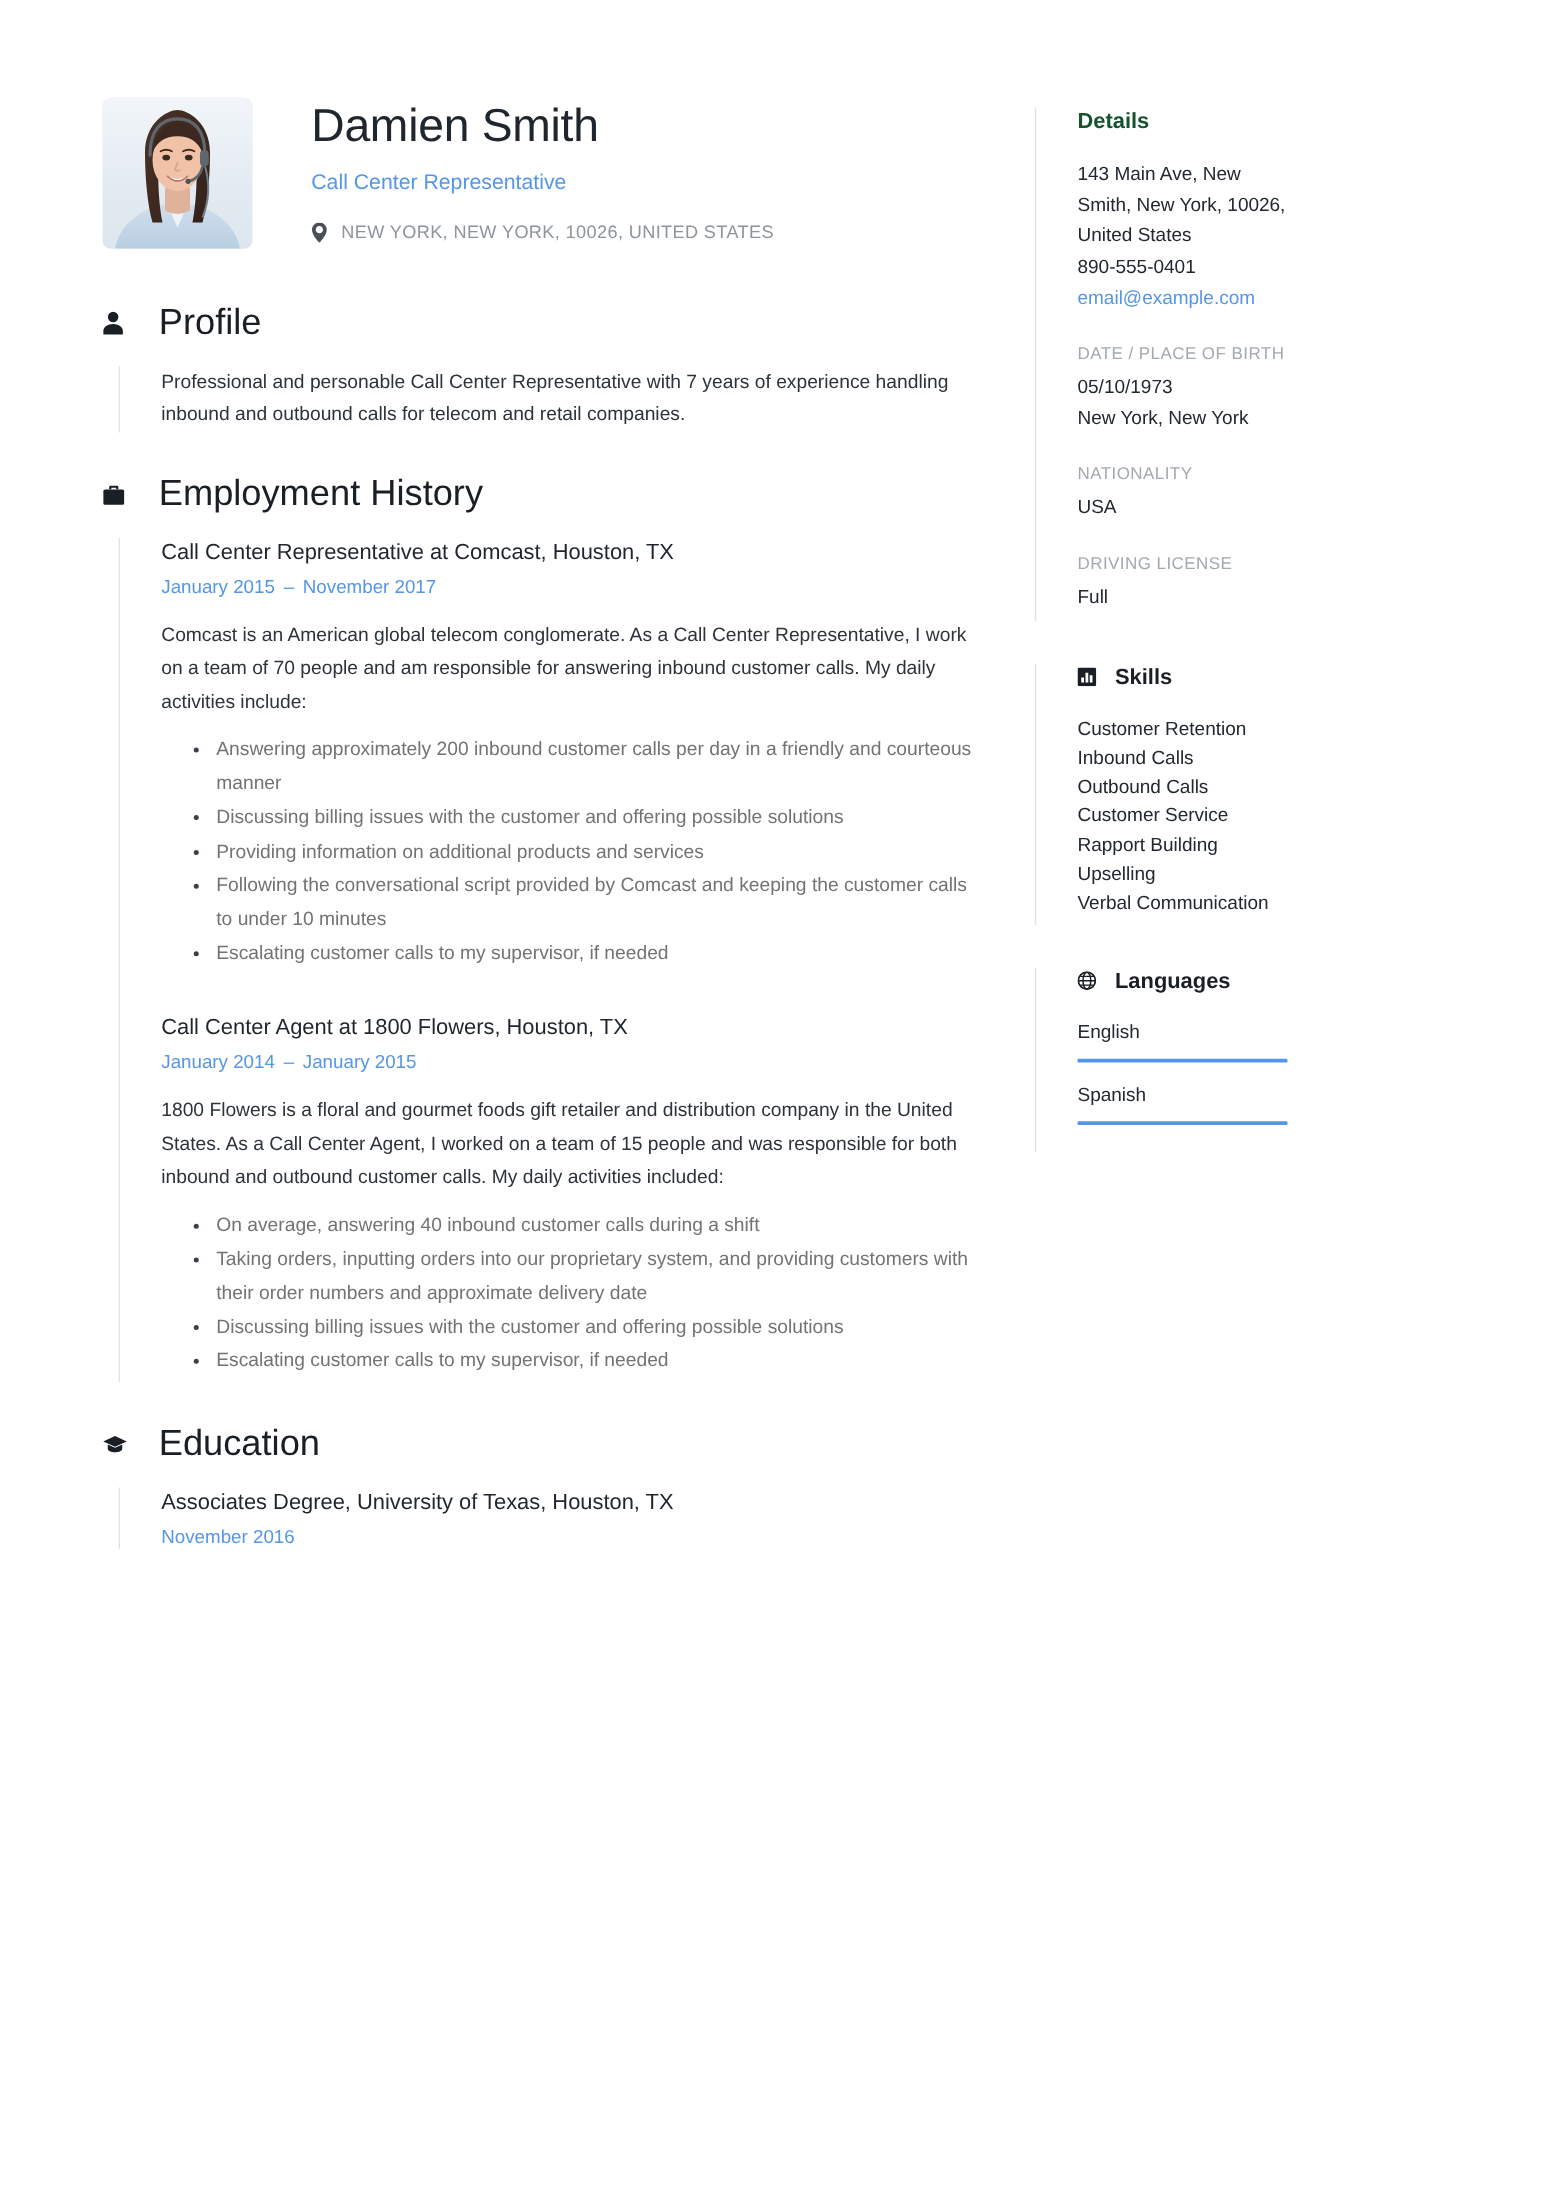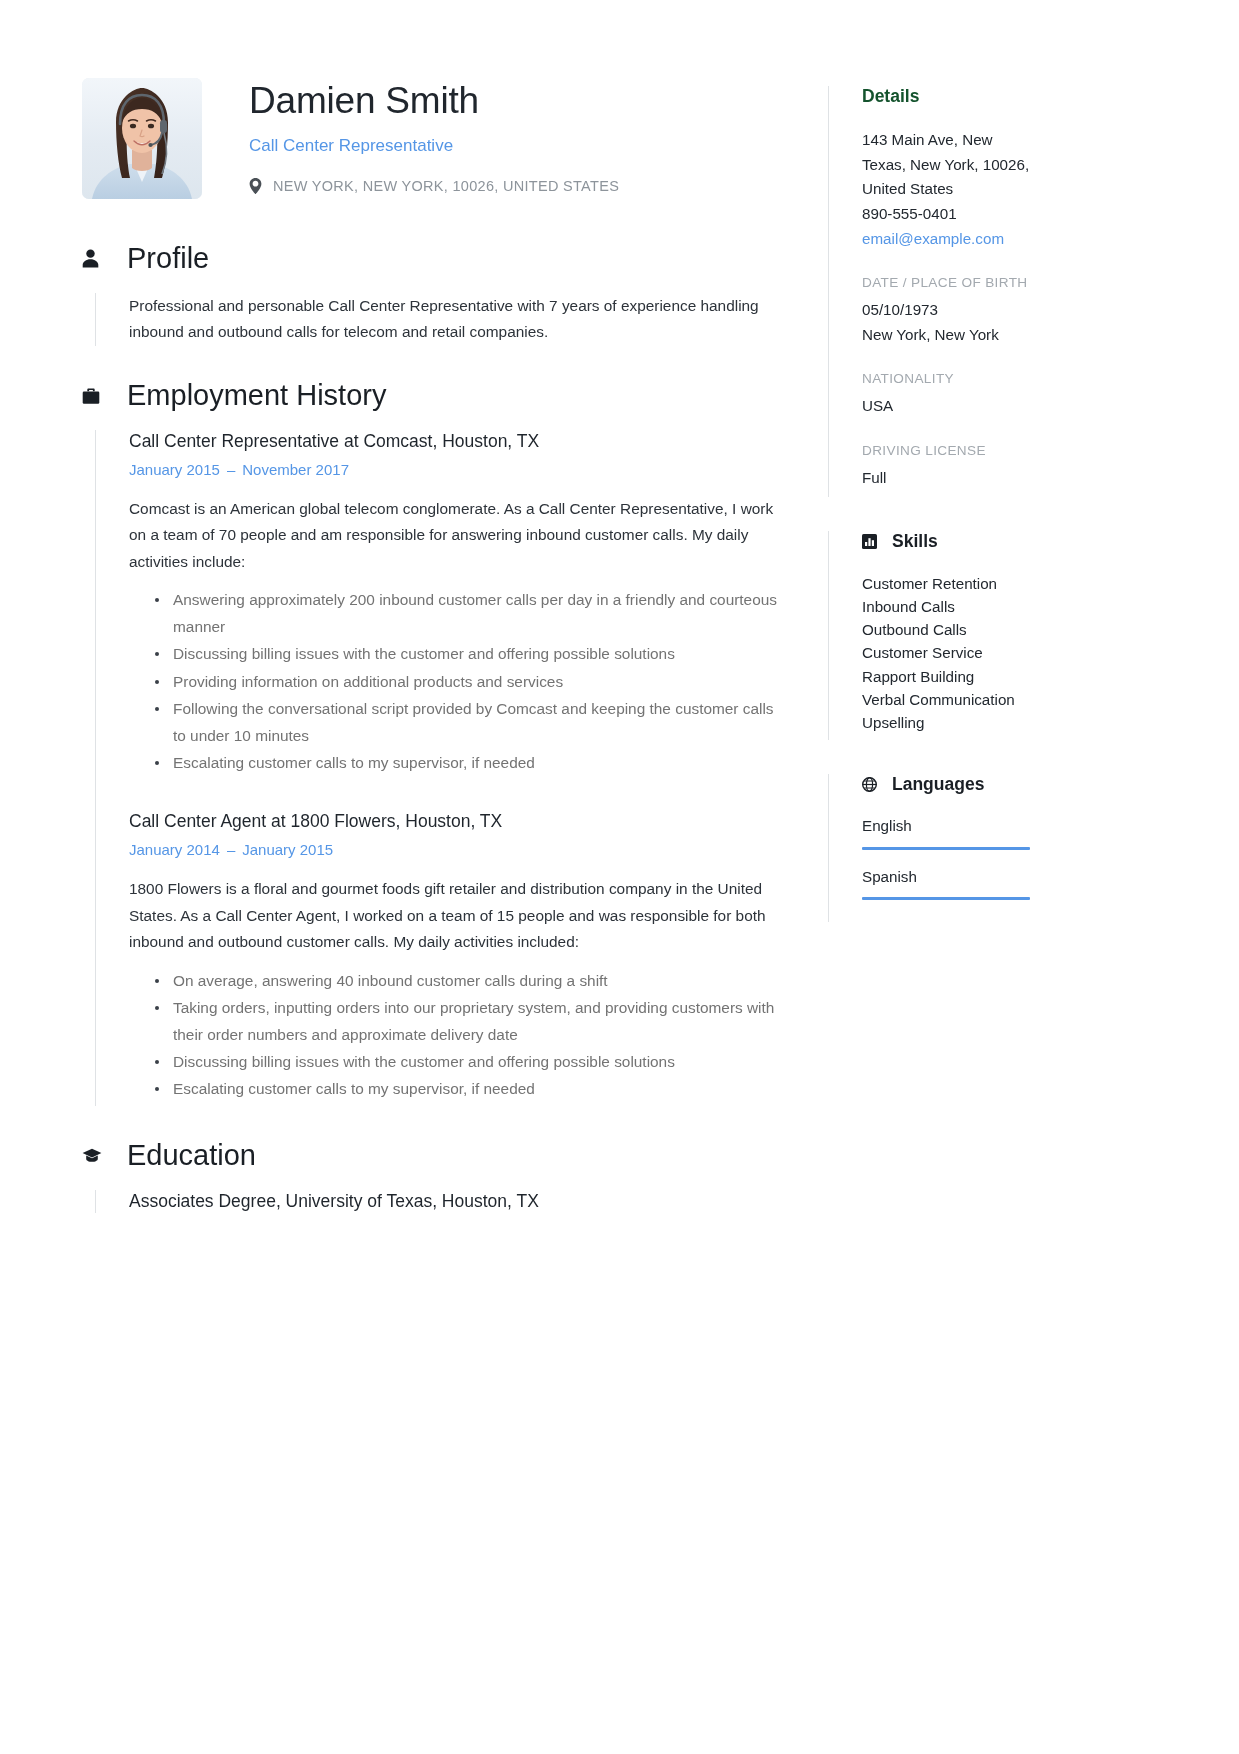--- a/index.html
+++ b/index.html
@@ -393,33 +393,34 @@
             <svg width="20" height="15" viewBox="0 0 20 15" aria-hidden="true">
               <path d="M10 0.8 0.6 5.1 10 9.4 19.4 5.1z" fill="currentColor"></path>
               <path d="M4.2 7.6v3.3c0 1.6 2.6 2.9 5.8 2.9s5.8-1.3 5.8-2.9V7.6L10 10.2z" fill="currentColor"></path>
             </svg>
           </span>
           <h2 class="section-title">Education</h2>
         </div>
         <div class="indent">
           <div>
             <div class="edu-heading">Associates Degree, University of Texas, Houston, TX</div>
+            <div class="edu-date">November 2016</div>
           </div>
         </div>
       </div>
 
     </div>
 
     <div class="side-col">
 
       <div class="side-block">
         <div class="side-title">Details</div>
 
         <div class="side-line">143 Main Ave, New</div>
-        <div class="side-line">Texas, New York, 10026,</div>
+        <div class="side-line">Smith, New York, 10026,</div>
         <div class="side-line">United States</div>
         <div class="side-line">890-555-0401</div>
         <div class="side-line link">email@example.com</div>
 
         <div class="side-label">DATE / PLACE OF BIRTH</div>
         <div class="side-line">05/10/1973</div>
         <div class="side-line">New York, New York</div>
 
         <div class="side-label">NATIONALITY</div>
         <div class="side-line">USA</div>
@@ -438,22 +439,22 @@
               <rect x="9.8" y="6.2" width="2.2" height="5.8" fill="#ffffff"></rect>
             </svg>
           </span>
           <span class="txt">Skills</span>
         </div>
         <div class="skill-line">Customer Retention</div>
         <div class="skill-line">Inbound Calls</div>
         <div class="skill-line">Outbound Calls</div>
         <div class="skill-line">Customer Service</div>
         <div class="skill-line">Rapport Building</div>
+        <div class="skill-line">Upselling</div>
         <div class="skill-line">Verbal Communication</div>
-        <div class="skill-line">Upselling</div>
       </div>
 
       <div class="side-block spaced">
         <div class="side-title-row">
           <span class="ico">
             <svg width="15" height="15" viewBox="0 0 15 15" aria-hidden="true">
               <circle cx="7.5" cy="7.5" r="6.8" fill="none" stroke="currentColor" stroke-width="1.4"></circle>
               <ellipse cx="7.5" cy="7.5" rx="3.1" ry="6.8" fill="none" stroke="currentColor" stroke-width="1.2"></ellipse>
               <line x1="0.9" y1="7.5" x2="14.1" y2="7.5" stroke="currentColor" stroke-width="1.2"></line>
               <line x1="2.1" y1="4" x2="12.9" y2="4" stroke="currentColor" stroke-width="1"></line>

